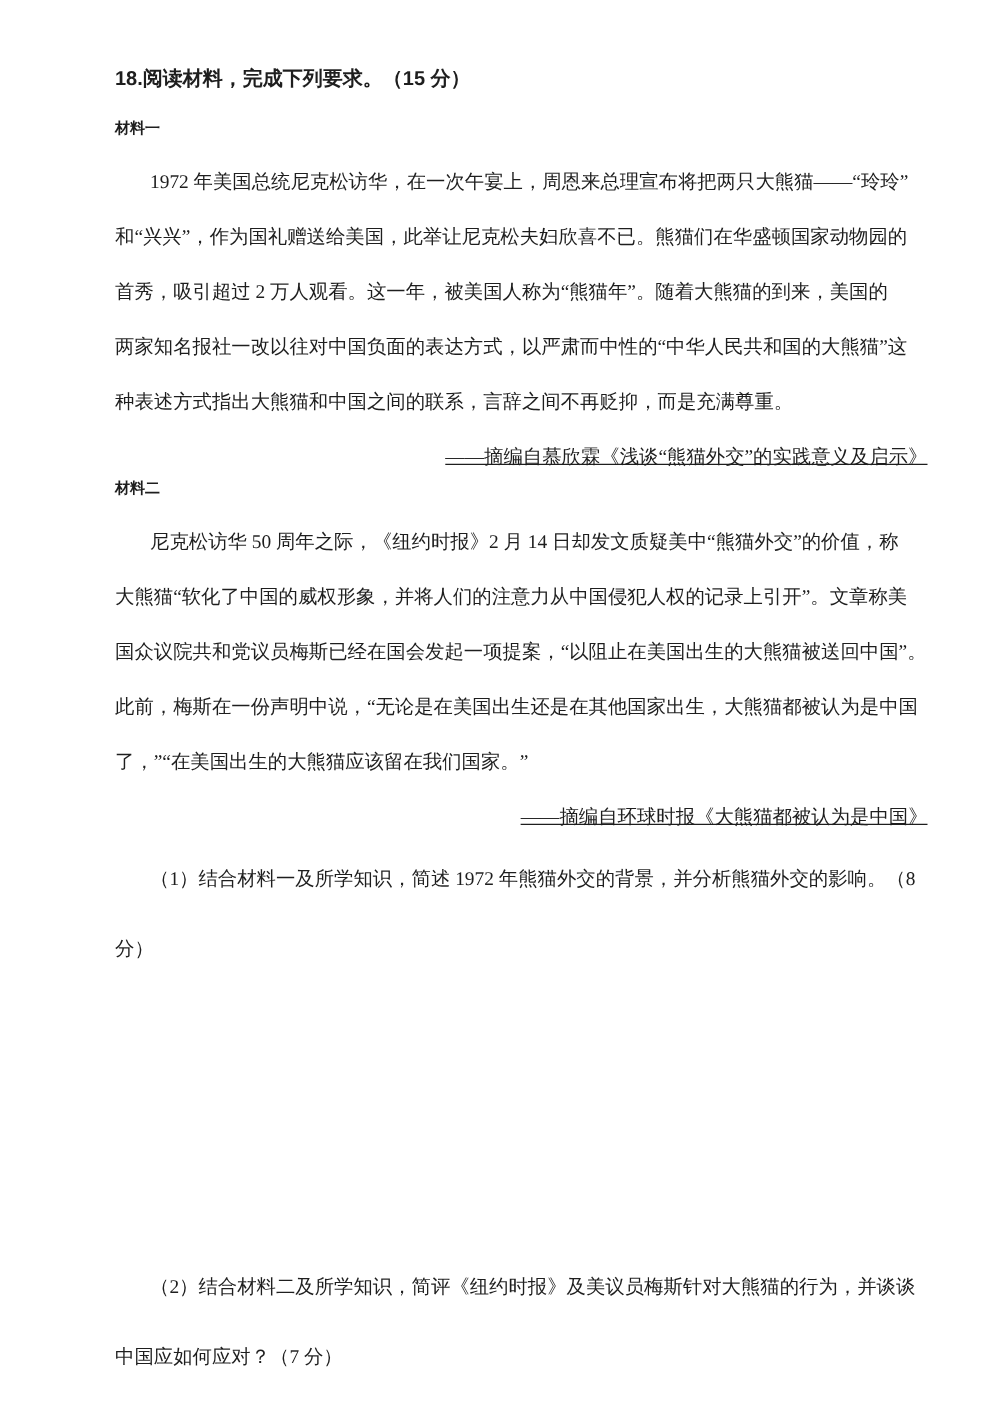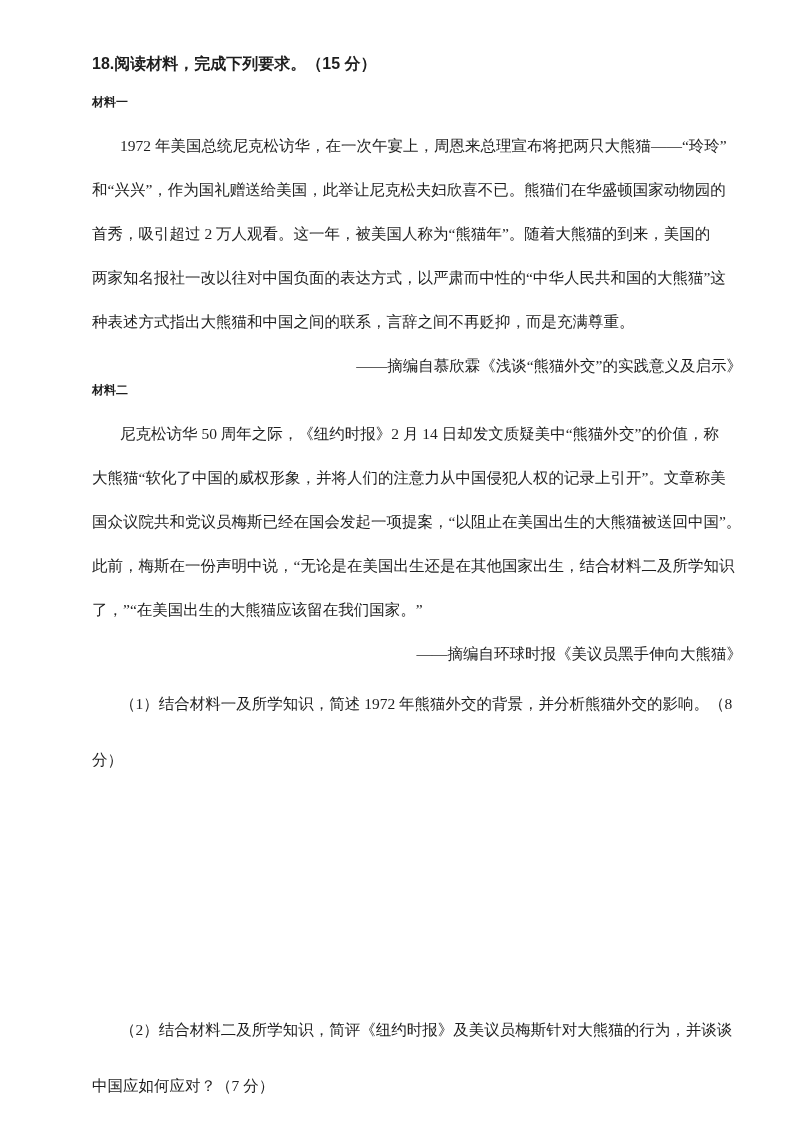--- a/index.html
+++ b/index.html
@@ -27,21 +27,21 @@
     font-weight:700;
     font-size:12px; line-height:24px;
   }
   .para .line, .attrib, .question .line {
     font-size:15.5px;
     line-height:24px;
     white-space:nowrap;
     margin-top:20px;
   }
   .indent { padding-left:28px; }
-  .attrib { text-align:right; }
+  .attrib { text-align:right;text-decoration:underline; }
   .question .line { line-height:36px; white-space:normal; }
   .question { margin-top:2px; }
   .answer-1 { height:214px; }
   .footer {
     margin-top:174px;
     text-align:center;
     font-size:11px;
     letter-spacing:1px;
     color:#2a2a2a;
   }
@@ -61,24 +61,24 @@
     <div class="line">两家知名报社一改以往对中国负面的表达方式，以严肃而中性的“中华人民共和国的大熊猫”这</div>
     <div class="line">种表述方式指出大熊猫和中国之间的联系，言辞之间不再贬抑，而是充满尊重。</div>
   </div>
   <div class="attrib">——摘编自慕欣霖《浅谈“熊猫外交”的实践意义及启示》</div>
 
   <div class="mat-label">材料二</div>
   <div class="para">
     <div class="line indent">尼克松访华 50 周年之际，《纽约时报》2 月 14 日却发文质疑美中“熊猫外交”的价值，称</div>
     <div class="line">大熊猫“软化了中国的威权形象，并将人们的注意力从中国侵犯人权的记录上引开”。文章称美</div>
     <div class="line">国众议院共和党议员梅斯已经在国会发起一项提案，“以阻止在美国出生的大熊猫被送回中国”。</div>
-    <div class="line">此前，梅斯在一份声明中说，“无论是在美国出生还是在其他国家出生，结合材料二及所学知识</div>
+    <div class="line">此前，梅斯在一份声明中说，“无论是在美国出生还是在其他国家出生，大熊猫都被认为是中国</div>
     <div class="line">了，”“在美国出生的大熊猫应该留在我们国家。”</div>
   </div>
-  <div class="attrib">——摘编自环球时报《美议员黑手伸向大熊猫》</div>
+  <div class="attrib">——摘编自环球时报《大熊猫都被认为是中国》</div>
 
   <div class="question">
     <div class="line indent">（1）结合材料一及所学知识，简述 1972 年熊猫外交的背景，并分析熊猫外交的影响。（8</div>
     <div class="line">分）</div>
   </div>
 
   <div class="answer-1"></div>
 
   <div class="question">
     <div class="line indent">（2）结合材料二及所学知识，简评《纽约时报》及美议员梅斯针对大熊猫的行为，并谈谈</div>

